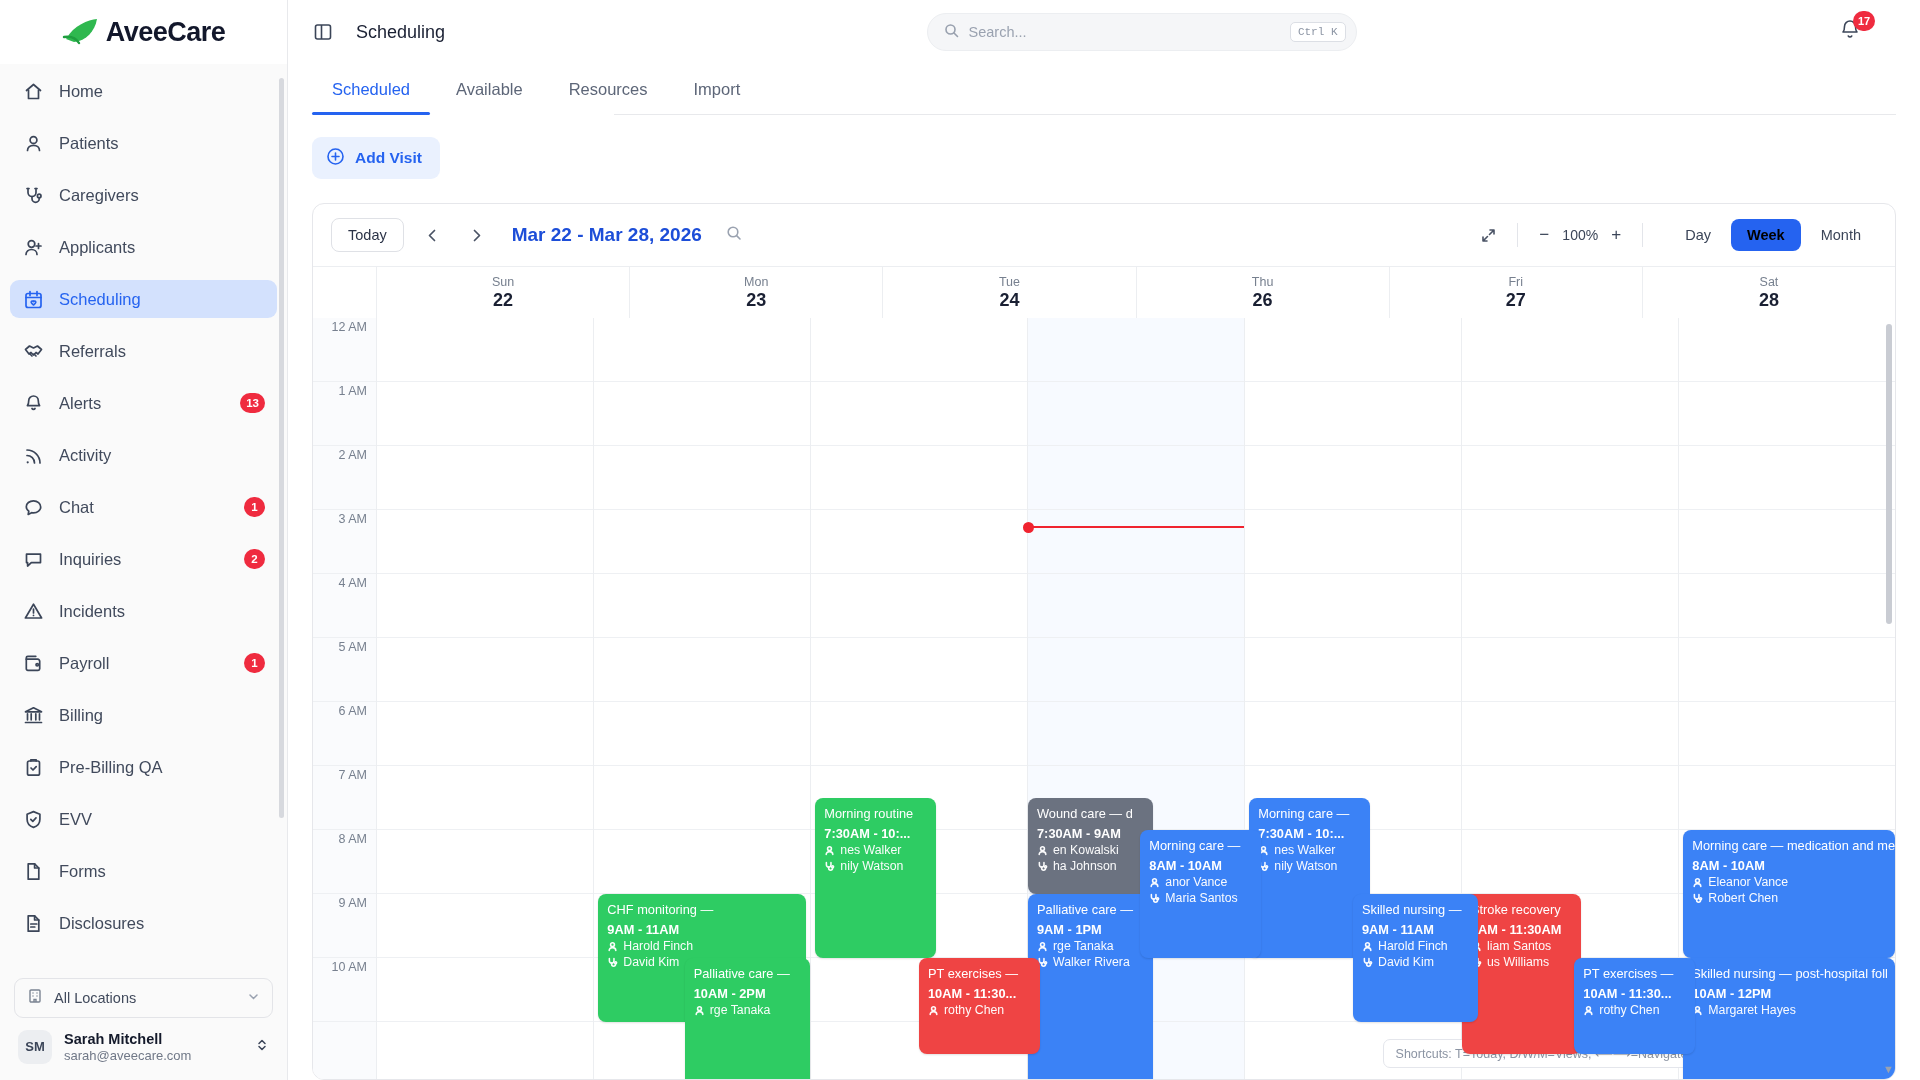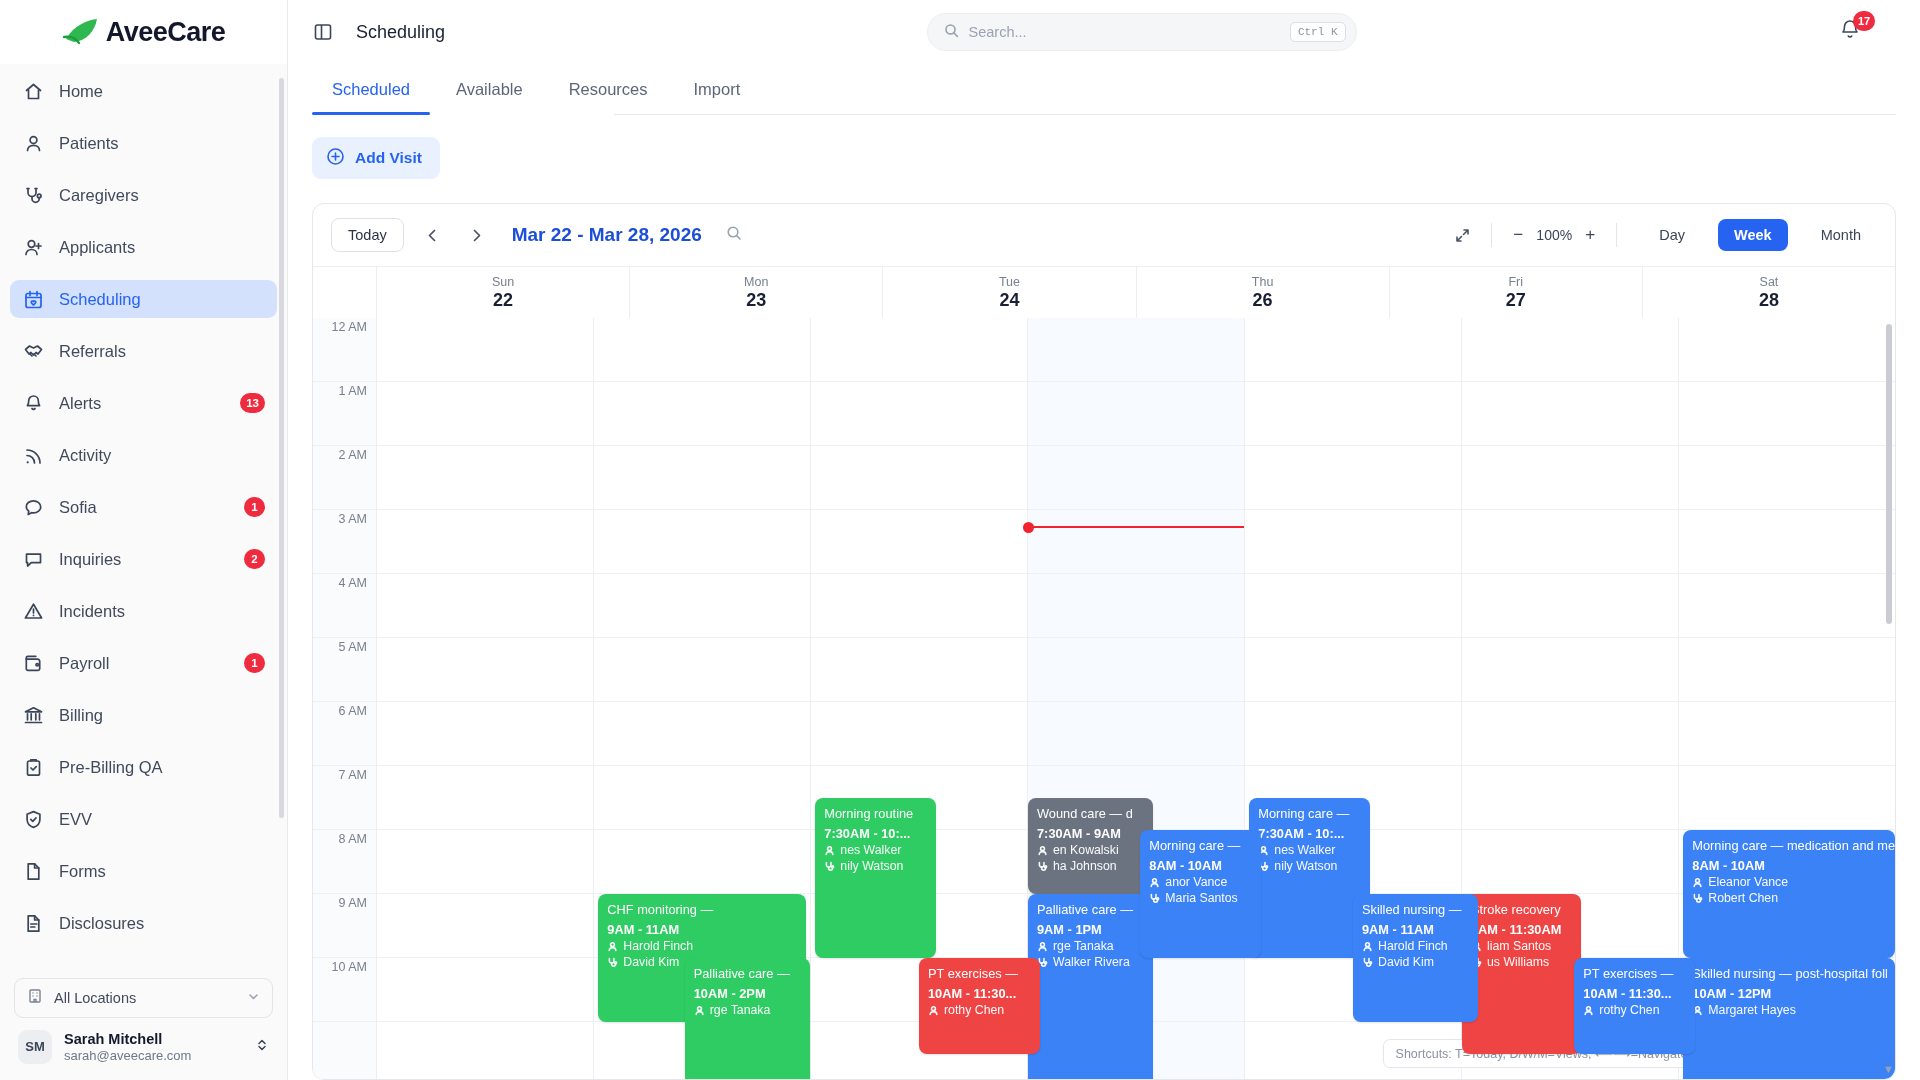--- a/index.html
+++ b/index.html
@@ -109,24 +109,24 @@
   .nav-arrow { width: 30px; height: 30px; display: flex; align-items: center; justify-content: center;
      cursor: pointer; color: #4a5365; font-size: 19px; }
   #range-label { font-size: 19px; font-weight: 700; color: #1d4ed8; margin-left: 6px; }
   #range-search { margin-left: 10px; color: #9aa2b0; cursor: pointer; }
   #tb-right { margin-left: auto; display: flex; align-items: center; gap: 0; }
   #expand-btn { width: 34px; height: 34px; display:flex; align-items:center; justify-content:center; cursor:pointer; color:#4a5365; }
   .vdiv { width: 1px; height: 24px; background: #e3e5ea; margin: 0 12px; }
   .zoom-btn { width: 28px; height: 28px; display:flex; align-items:center; justify-content:center;
      cursor: pointer; color: #3b4558; font-size: 17px; }
   #zoom-val { font-size: 14px; color: #3b4558; min-width: 44px; text-align: center; }
-  #view-group { display: flex; align-items: center; gap: 17px; margin-left: 14px; }
+  #view-group { display: flex; align-items: center; gap: 4px; margin-left: 14px; }
   .view-btn { height: 32px; border-radius: 8px; padding: 0 16px; font-size: 14.5px;
      color: #3b4558; display: flex; align-items: center; cursor: pointer; }
-  .view-btn.active { background: #2563f0; color: #ffffff; font-weight: 700; padding-left: 16px; }
+  .view-btn.active { background: #2563f0; color: #000000; font-weight: 700; padding-left: 16px; }
 
   
   #day-header { display: flex; flex: 0 0 52px; height: 52px; border-top: 1px solid #eceef1; background: #fff; }
   #dh-gutter { width: 64px; flex: 0 0 64px; border-right: 1px solid #eceef1; }
   .dh-cell { flex: 1; display: flex; flex-direction: column; align-items: center; justify-content: center;
      border-right: 1px solid #eceef1; gap: 1px; }
   .dh-cell:last-child { border-right: none; }
   .dh-cell.today { background: #f3f7ff; }
   .dh-dow { font-size: 12.5px; color: #77808f; }
   .dh-cell.today .dh-dow { color: #2563f0; }
@@ -263,21 +263,21 @@
             </svg>
           </span>
           <span>Activity</span>
         </div>
         <div class="nav-item">
           <span class="nv-ico">
             <svg viewBox="0 0 21 21">
               <path d="M10.5 3.8c-4 0-7.2 2.6-7.2 5.9 0 1.8 1 3.4 2.5 4.5l-.6 3.2 3.4-1.7c.6.1 1.2.2 1.9.2 4 0 7.2-2.7 7.2-6s-3.2-6.1-7.2-6.1z"></path>
             </svg>
           </span>
-          <span>Sofia</span>
+          <span>Chat</span>
           <span class="nav-badge">1</span>
         </div>
         <div class="nav-item">
           <span class="nv-ico">
             <svg viewBox="0 0 21 21">
               <path d="M3.5 5.2h14v8.4h-9.2L4.6 17v-3.4H3.5z"></path>
             </svg>
           </span>
           <span>Inquiries</span>
           <span class="nav-badge">2</span>

